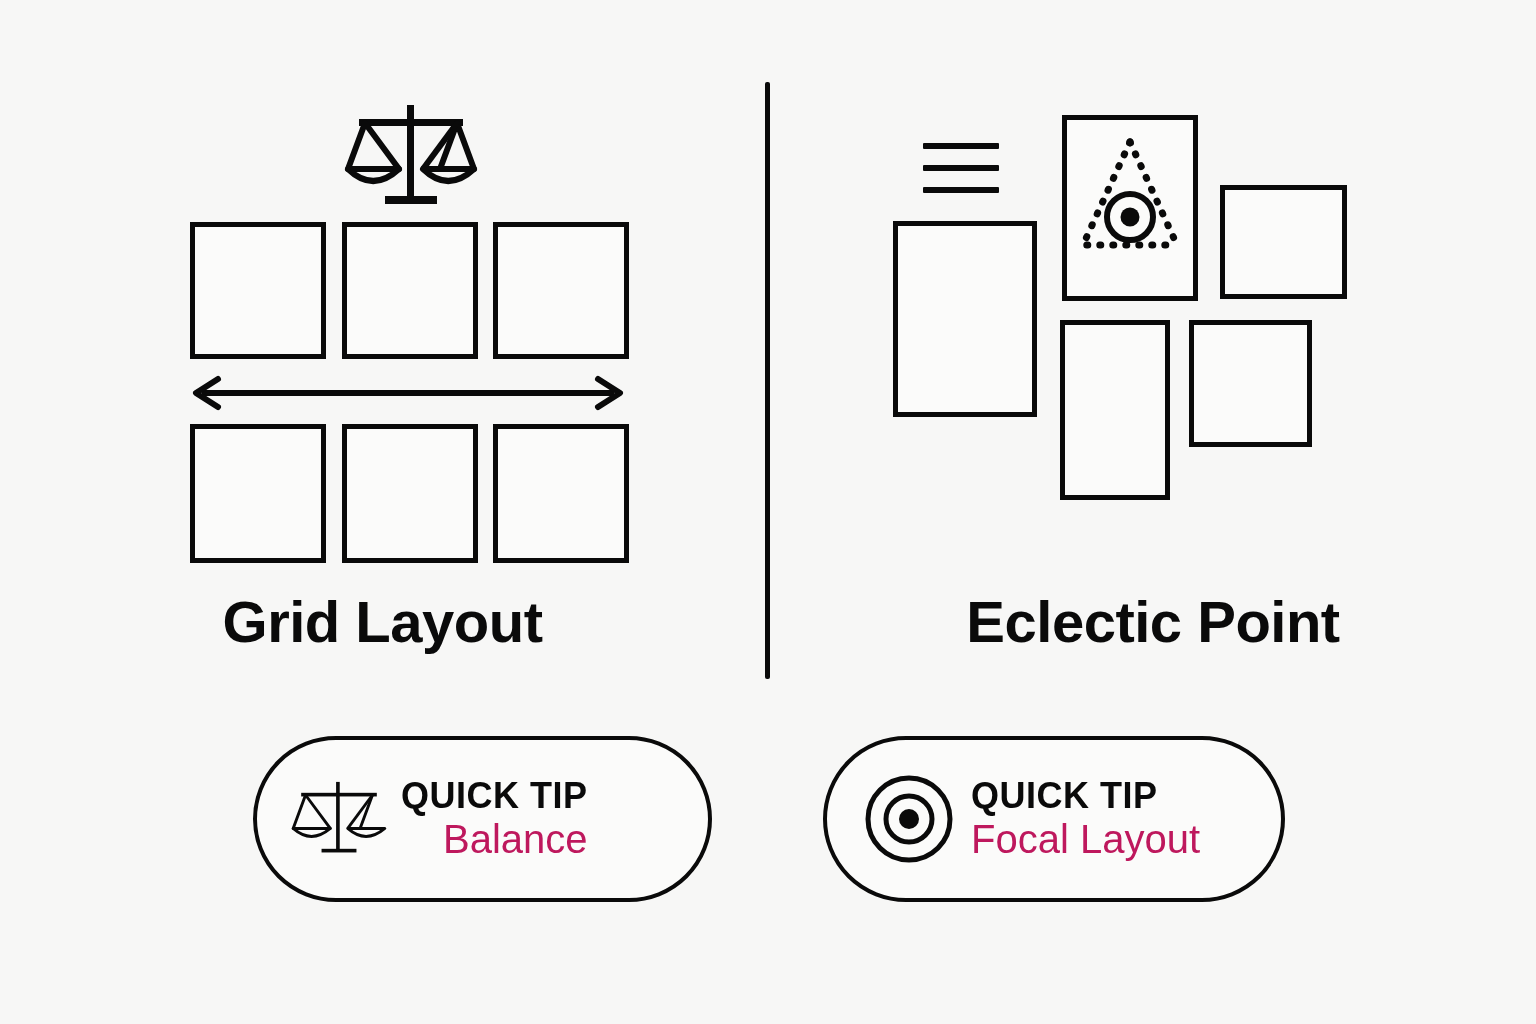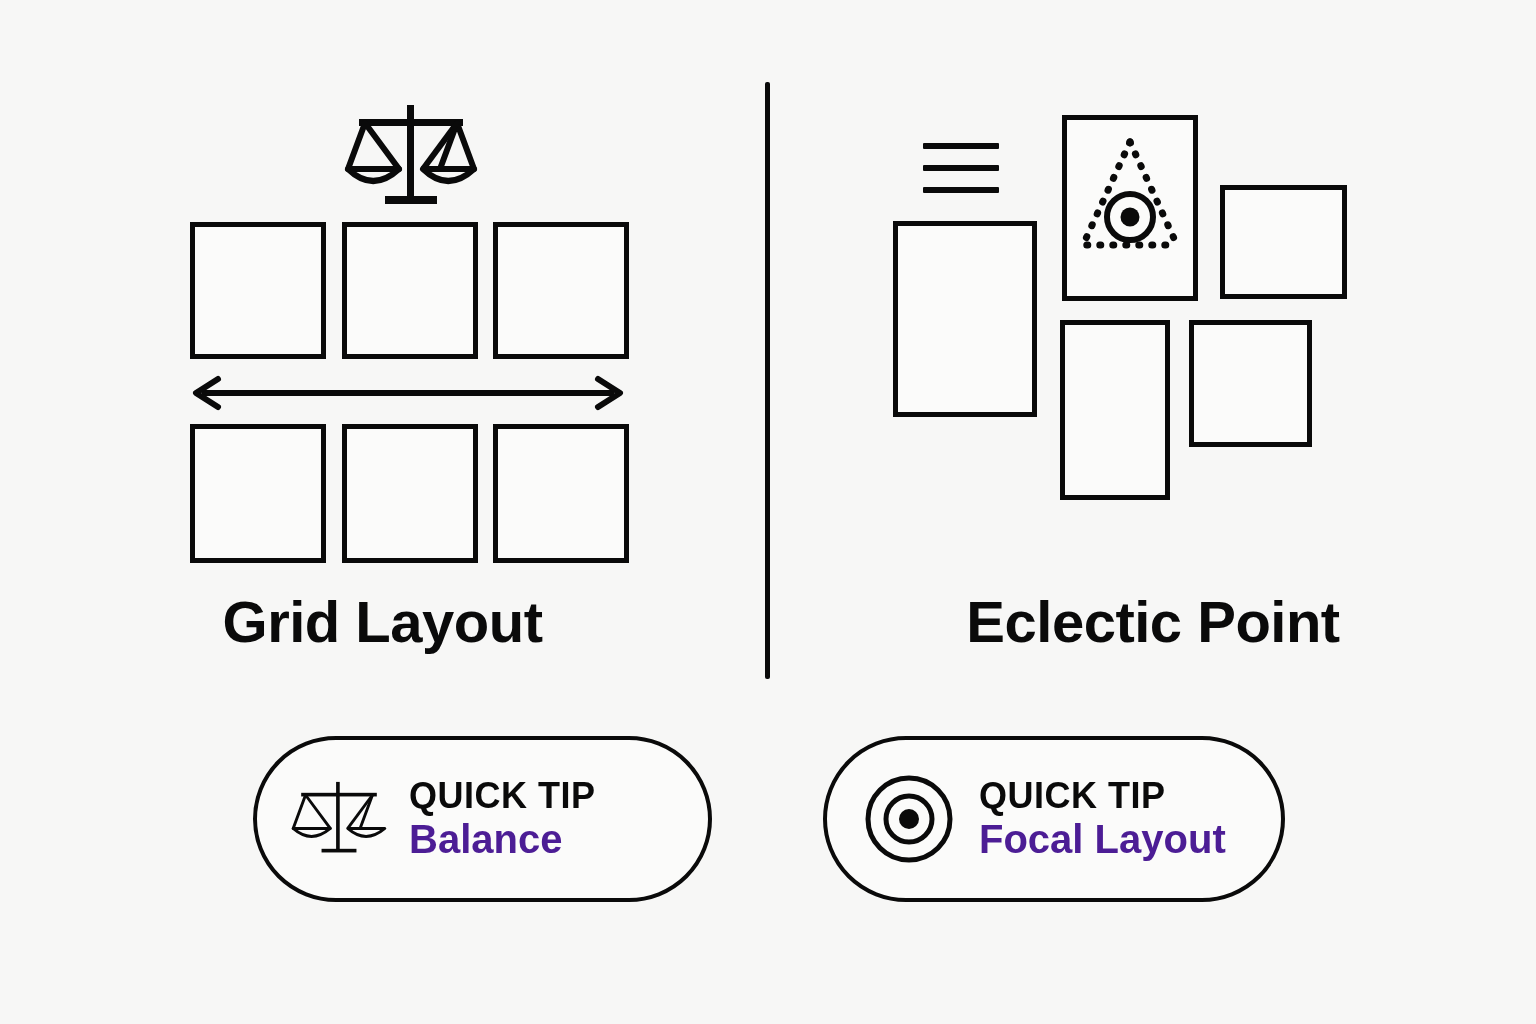--- a/index.html
+++ b/index.html
@@ -77,21 +77,21 @@
   #title-eclectic { left: 770px; top: 588px; width: 766px; text-align: center; }
 
   
   .pill {
     border: 4px solid #0a0a0a;
     border-radius: 90px;
     background: #fbfbfa;
     box-sizing: border-box;
     display: flex;
     align-items: center;
-    gap: 22px;
+    gap: 14px;
     padding: 0 34px;
   }
   #pill-left  { left: 253px; top: 736px; width: 459px; height: 166px; }
   #pill-right { left: 823px; top: 736px; width: 462px; height: 166px; }
 
   .pill-icon {
     flex: 0 0 auto;
     width: 96px;
     height: 96px;
     display: flex;
@@ -106,23 +106,24 @@
   }
   .pill-kicker {
     font-size: 36px;
     font-weight: bold;
     color: #0a0a0a;
     letter-spacing: 0.5px;
     white-space: nowrap;
   }
   .pill-label {
     font-size: 40px;
-    font-weight: bold;
-    color: #4c1d95;
+    font-weight: normal;
+    color: #be185d;
     white-space: nowrap;
+    text-align: right;
   }
 
   svg { display: block; overflow: visible; }
 </style>
 </head>
 <body>
 
 <div id="canvas">
 
   <div class="abs divider"></div>

